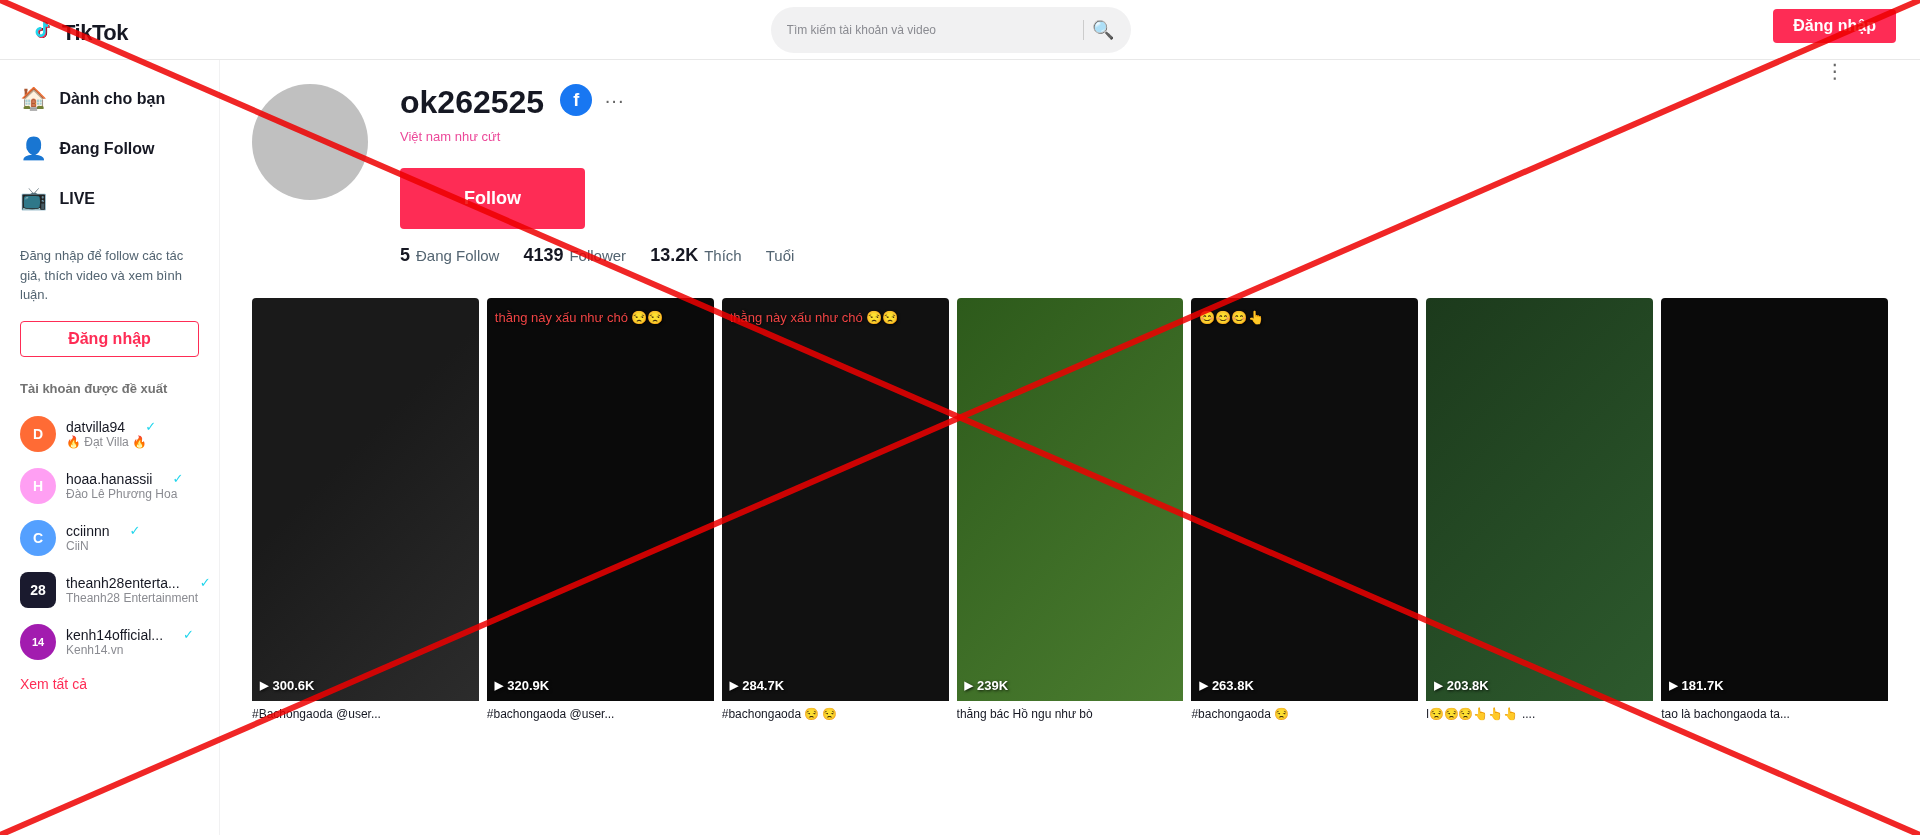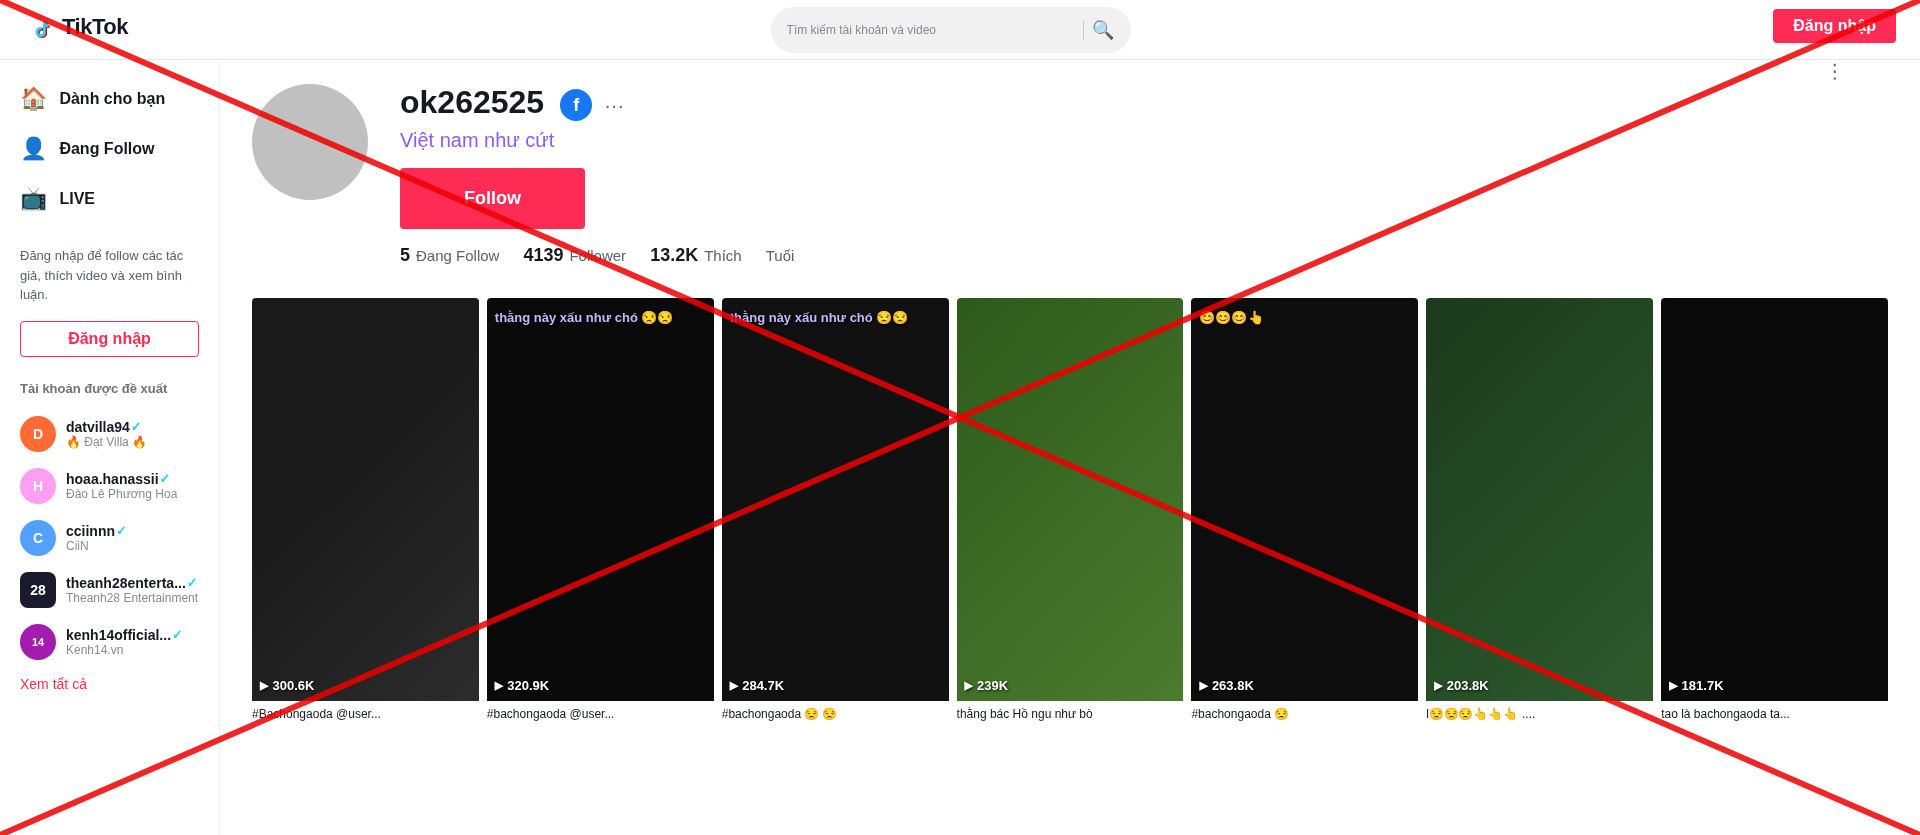--- a/index.html
+++ b/index.html
@@ -1,21 +1,21 @@
 <!DOCTYPE html>
 <html><head>
   <meta charset="utf-8">
   <style>
     * { margin: 0; padding: 0; box-sizing: border-box; }
     body { font-family: -apple-system, BlinkMacSystemFont, 'Segoe UI', sans-serif; background: #fff; color: #161823; font-size: 14px; overflow-x: hidden; }
 
     
     .header { display: flex; align-items: center; justify-content: space-between; padding: 0 24px; height: 60px; border-bottom: 1px solid #e8e8e8; position: sticky; top: 0; background: #fff; z-index: 100; }
     .header-left { display: flex; align-items: center; gap: 8px; }
-    .tiktok-logo { display: flex; align-items: flex-start; gap: 6px; cursor: pointer; }
+    .tiktok-logo { display: flex; align-items: flex-end; gap: 6px; cursor: pointer; }
     .logo-icon { width: 32px; height: 32px; }
     .logo-text { font-size: 22px; font-weight: 700; letter-spacing: -0.5px; }
     .search-bar { display: flex; align-items: center; background: #f1f1f2; border-radius: 92px; padding: 0 16px; height: 46px; width: 360px; gap: 8px; }
     .search-input { border: none; background: transparent; outline: none; font-size: 12px; color: #161823; width: 100%; }
     .search-input::placeholder { color: #8a8b91; }
     .search-divider { width: 1px; height: 20px; background: #ccc; }
     .search-icon-btn { background: none; border: none; cursor: pointer; color: #666; font-size: 18px; }
     .header-right { display: flex; align-items: center; gap: 16px; flex-direction: column; }
     .tải-lên-btn { background: none; border: none; font-size: 15px; cursor: pointer; color: #161823; font-weight: 500; }
     .dang-nhap-btn { background: #fe2c55; color: #fff; border: none; border-radius: 4px; padding: 8px 20px; font-size: 16px; font-weight: 600; cursor: pointer; }
@@ -30,55 +30,55 @@
     .sidebar-item { display: flex; align-items: center; gap: 12px; padding: 10px 12px; border-radius: 8px; cursor: pointer; font-size: 16px; font-weight: 600; color: #161823; }
     .sidebar-icon { font-size: 22px; }
     .sidebar-login-section { margin-top: 24px; padding: 0 12px; color: #536471; font-size: 13px; line-height: 1.5; }
     .sidebar-login-btn { display: block; margin-top: 16px; border: 1.5px solid #fe2c55; color: #fe2c55; background: none; border-radius: 4px; padding: 8px 0; font-size: 16px; font-weight: 600; cursor: pointer; width: 100%; text-align: center; }
     .suggested-title { margin: 24px 12px 12px; font-size: 13px; font-weight: 600; color: #737373; }
     .suggested-account { display: flex; align-items: center; gap: 10px; padding: 8px 12px; cursor: pointer; border-radius: 8px; }
     .avatar { width: 36px; height: 36px; border-radius: 50%; background: #ccc; display: flex; align-items: center; justify-content: center; font-size: 14px; font-weight: 700; color: #fff; flex-shrink: 0; overflow: hidden; }
     .avatar-28 { width: 36px; height: 36px; border-radius: 8px; background: #1a1a2e; display: flex; align-items: center; justify-content: center; font-size: 14px; font-weight: 700; color: #fff; flex-shrink: 0; }
     .avatar-kenh14 { width: 36px; height: 36px; border-radius: 50%; background: #a21caf; display: flex; align-items: center; justify-content: center; font-size: 11px; font-weight: 700; color: #fff; flex-shrink: 0; }
     .acc-info { display: flex; flex-direction: column; }
-    .acc-username { font-size: 14px; font-weight: 700; color: #161823; display: flex; align-items: center; gap: 1px; }
+    .acc-username { font-size: 14px; font-weight: 400; color: #161823; display: flex; align-items: center; gap: 20px; }
     .acc-name { font-size: 12px; color: #8a8b91; }
     .verified { color: #20d5ec; font-size: 13px; }
     .see-all { display: block; padding: 8px 12px; color: #fe2c55; font-size: 14px; cursor: pointer; }
 
     
     .content { flex: 1; padding: 24px 32px; }
 
     
     .profile-header { display: flex; align-items: flex-start; gap: 32px; margin-bottom: 32px; }
     .profile-avatar { width: 116px; height: 116px; border-radius: 50%; background: #d0d0d0; flex-shrink: 0; }
     .profile-info { flex: 1; }
-    .profile-username-row { display: flex; align-items: flex-end; gap: 16px; margin-bottom: 8px; }
+    .profile-username-row { display: flex; align-items: flex-start; gap: 16px; margin-bottom: 8px; }
     .profile-username { font-size: 32px; font-weight: 700; color: #161823; }
     .profile-actions { display: flex; align-items: center; gap: 12px; }
     .fb-icon { width: 32px; height: 32px; background: #1877f2; border-radius: 50%; display: flex; align-items: center; justify-content: center; color: #fff; font-size: 18px; font-weight: 700; cursor: pointer; }
     .more-dots { cursor: pointer; font-size: 20px; color: #666; }
-    .profile-bio { font-size: 20px; color: #8b5cf6; margin-bottom: 16px; }
+    .profile-bio { font-size: 13px; color: #ec4899; margin-bottom: 24px; }
     .follow-btn { background: #fe2c55; color: #fff; border: none; border-radius: 4px; padding: 20px 64px; font-size: 18px; font-weight: 600; cursor: pointer; }
     .profile-stats { display: flex; align-items: center; gap: 24px; margin-top: 16px; }
     .stat-item { display: flex; align-items: center; gap: 6px; }
     .stat-count { font-size: 18px; font-weight: 700; color: #161823; }
     .stat-label { font-size: 15px; color: #536471; }
 
     
     .tabs { display: flex; border-bottom: 1px solid #e8e8e8; margin-bottom: 0; gap: 0; }
     .tab { padding: 12px 24px; font-size: 16px; font-weight: 600; cursor: pointer; color: #8a8b91; border-bottom: 2px solid transparent; display: flex; align-items: center; gap: 6px; }
     .tab.active { color: #161823; border-bottom: 2px solid #161823; }
     .tab-lock { font-size: 14px; }
 
     
     .videos-grid { display: grid; grid-template-columns: repeat(7, 1fr); gap: 8px; margin-top: 16px; }
     .video-card { cursor: pointer; border-radius: 4px; overflow: hidden; position: relative; }
     .video-thumb { width: 100%; aspect-ratio: 9/16; background: #1a1a1a; position: relative; overflow: hidden; display: flex; align-items: center; justify-content: center; }
-    .video-overlay-text { position: absolute; top: 12px; left: 8px; right: 8px; font-size: 13px; font-weight: 700; color: #c4b5fd; text-shadow: 1px 1px 3px rgba(0,0,0,0.8); line-height: 1.3; }
+    .video-overlay-text { position: absolute; top: 12px; left: 8px; right: 8px; font-size: 13px; font-weight: 400; color: #ef4444; text-shadow: 1px 1px 3px rgba(0,0,0,0.8); line-height: 1.3; }
     .video-play-count { position: absolute; bottom: 8px; left: 8px; color: #fff; font-size: 13px; font-weight: 600; display: flex; align-items: center; gap: 4px; text-shadow: 1px 1px 3px rgba(0,0,0,0.8); }
     .play-icon { font-size: 11px; }
     .video-caption { font-size: 12px; color: #161823; margin-top: 6px; white-space: nowrap; overflow: hidden; text-overflow: ellipsis; }
 
     
     .red-x-overlay { position: fixed; top: 0; left: 0; width: 100%; height: 100%; pointer-events: none; z-index: 9999; }
     .red-x-overlay svg { width: 100%; height: 100%; }
 
     
     .thumb-1 { background: linear-gradient(135deg, #1a1a1a 40%, #2c2c2c); }

